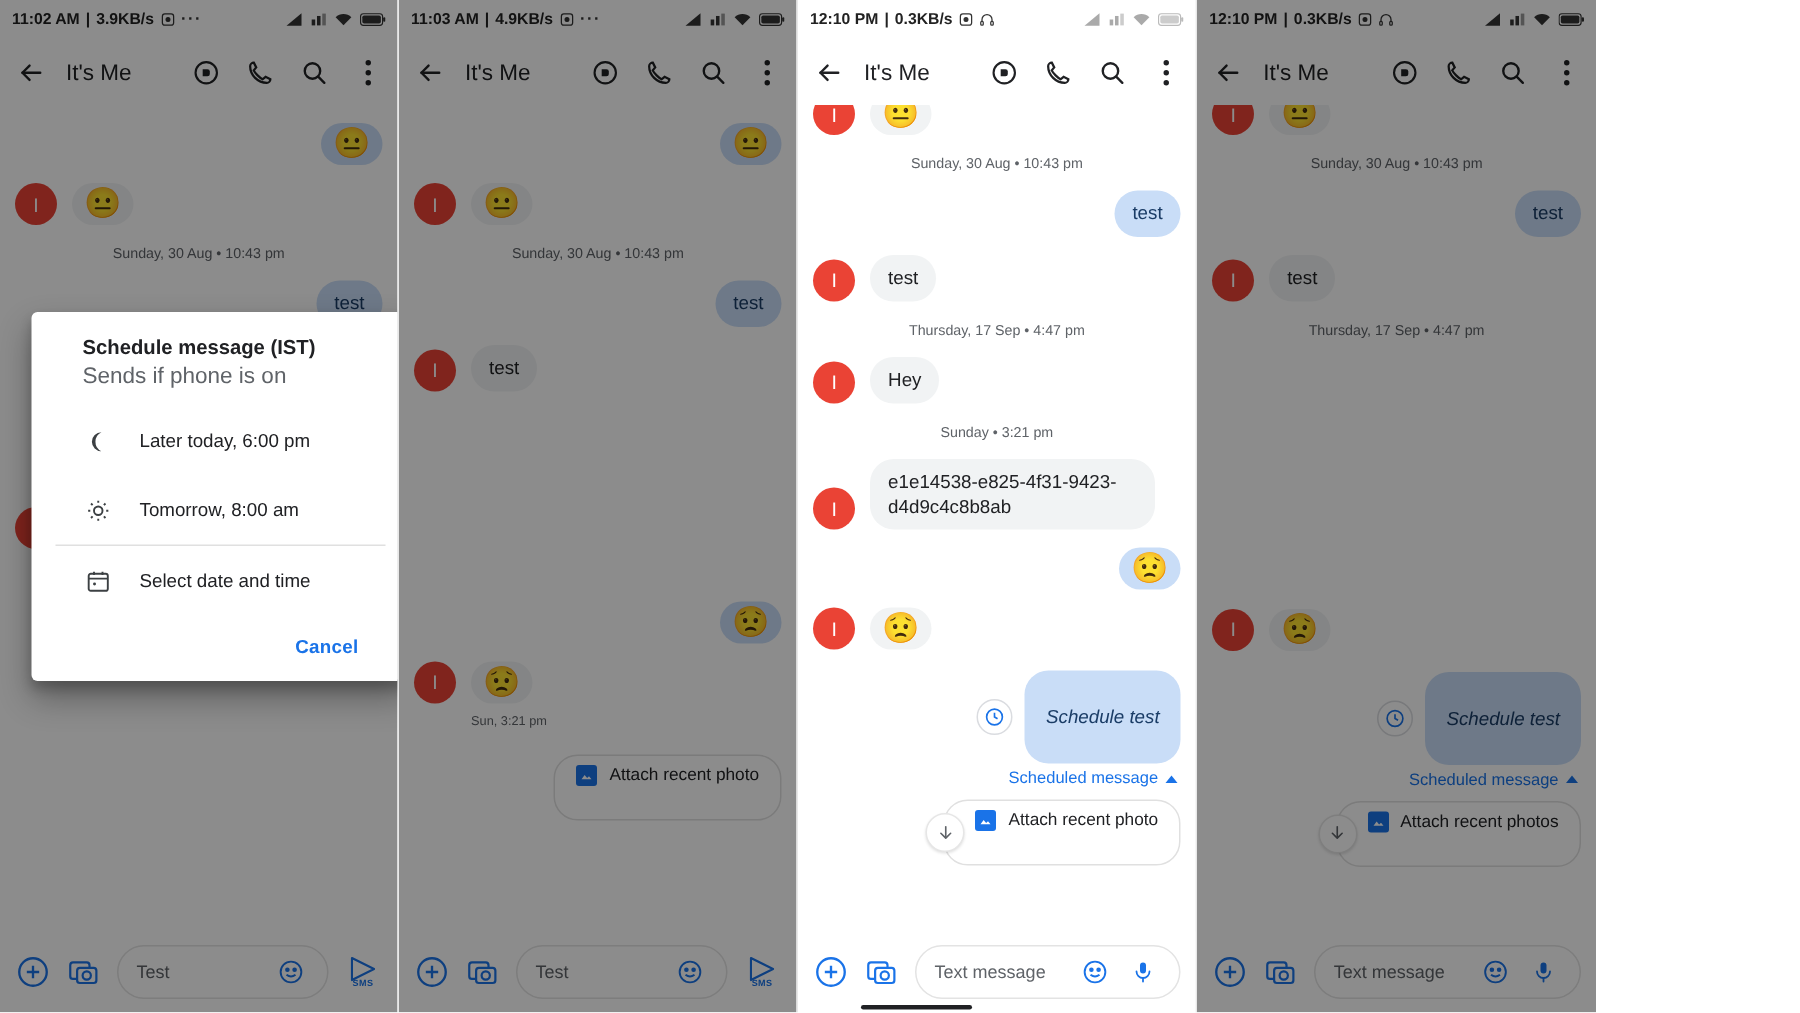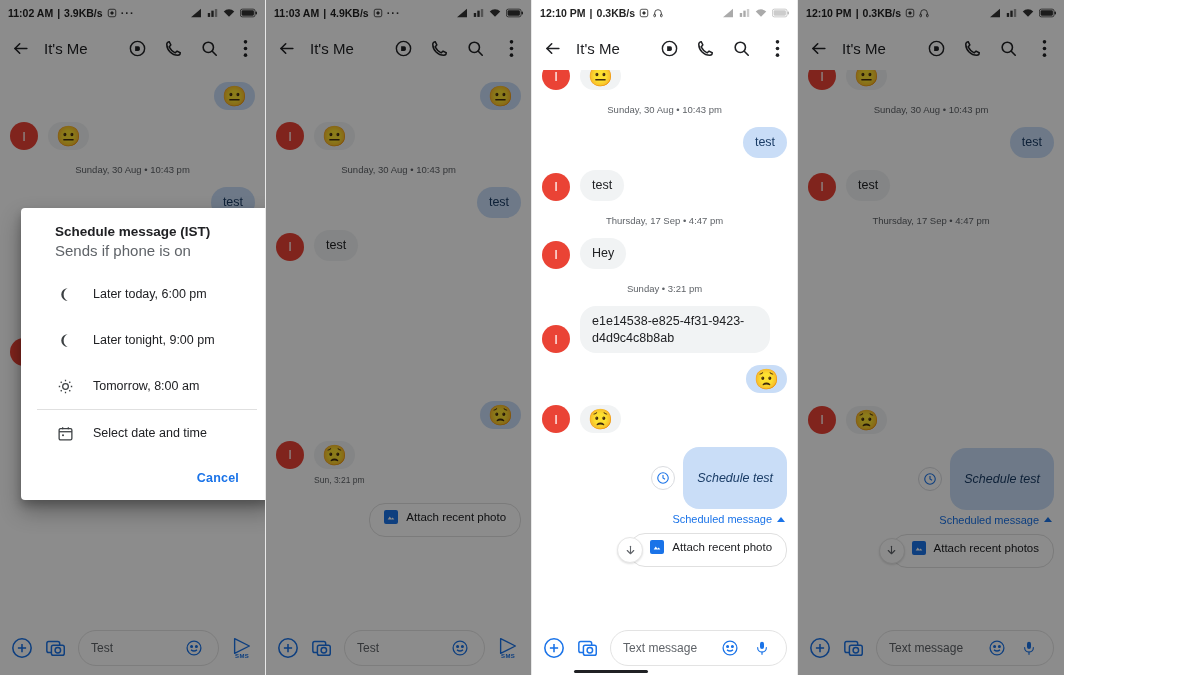--- a/index.html
+++ b/index.html
@@ -112,21 +112,21 @@
   .dl-circle {
     width: 26px; height: 26px; border-radius: 50%;
     background: #fff; border: 1px solid #e6e6e6;
     display: flex; align-items: center; justify-content: center;
     margin-right: -14px; z-index: 2;
     box-shadow: 0 1px 2px rgba(0,0,0,.12);
   }
   .attach-chip {
     display: flex; align-items: center; gap: 8px;
     border: 1px solid #e0e0e0; border-radius: 16px;
-    background: #fff; padding: 6px 14px 12px 20px;
+    background: #fff; padding: 6px 14px 22px 20px;
     font-size: 11.5px; color: #202124;
   }
   .photo-ico {
     width: 14px; height: 14px; border-radius: 2px;
     background: #1a73e8; display:inline-flex;
     align-items:center; justify-content:center; flex:0 0 auto;
   }
 
   
   .emoji-strip { display: flex; justify-content: flex-end; gap: 7px; margin: 8px 0 6px; }
@@ -334,28 +334,20 @@
         <div class="dlg-title">Schedule message (IST)</div>
         <div class="dlg-sub">Sends if phone is on</div>
       </div>
       <div class="dlg-opt opt">
         <span class="ico">
           <svg width="17" height="17" viewBox="0 0 24 24">
               <path d="M15 3 A10 10 0 0 0 15 21 A8.5 8.5 0 0 1 15 3 Z" fill="#3c4043"></path>
             </svg>
         </span>
         <span>Later today, 6:00 pm</span>
-      </div>
-      <div class="dlg-opt opt">
-        <span class="ico">
-          <svg width="17" height="17" viewBox="0 0 24 24">
-              <path d="M15 3 A10 10 0 0 0 15 21 A8.5 8.5 0 0 1 15 3 Z" fill="#3c4043"></path>
-            </svg>
-        </span>
-        <span>Later tonight, 9:00 pm</span>
       </div>
       <div class="dlg-opt opt">
         <span class="ico">
           <svg width="17" height="17" viewBox="0 0 24 24" fill="none" stroke="#3c4043" stroke-width="1.8">
               <circle cx="12" cy="12" r="4"></circle>
               <path d="M12 2.5v2M12 19.5v2M2.5 12h2M19.5 12h2M5.2 5.2l1.5 1.5M17.3 17.3l1.5 1.5M18.8 5.2l-1.5 1.5M6.7 17.3l-1.5 1.5"></path>
             </svg>
         </span>
         <span>Tomorrow, 8:00 am</span>
       </div>

